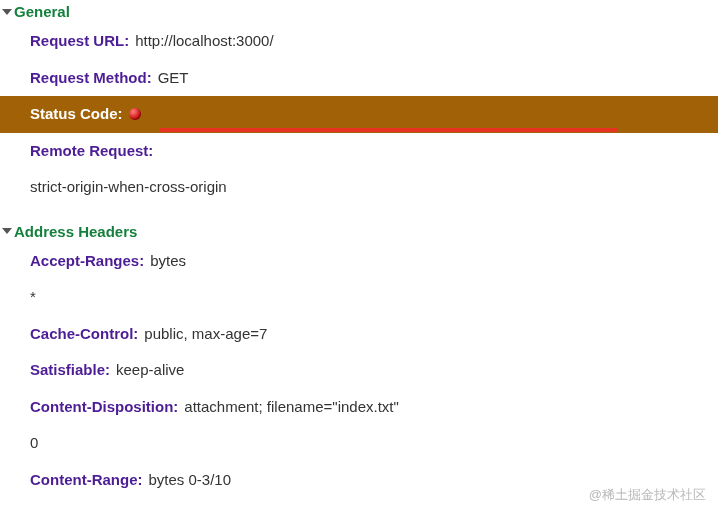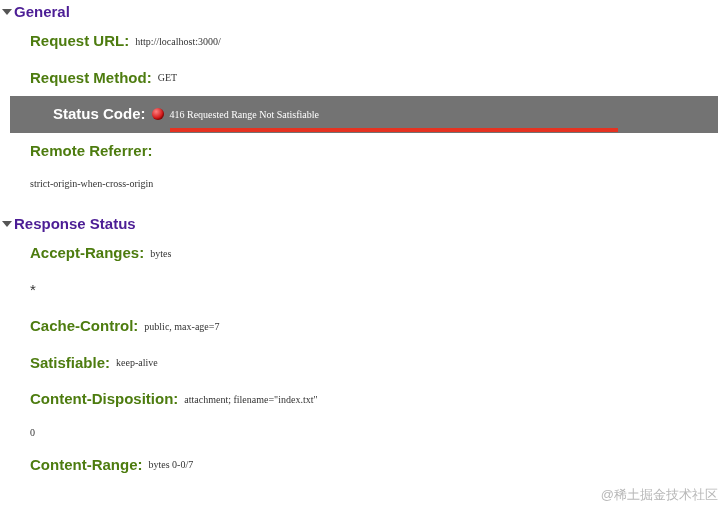--- a/index.html
+++ b/index.html
@@ -11,59 +11,58 @@
     height: 520px;
     overflow: hidden;
     position: relative;
     color: #333;
   }
   .section-header {
     display: flex;
     align-items: center;
     padding: 3px 4px;
     font-weight: 700;
-    color: #4c1d95;
+    color: #15803d;
     font-size: 15px;
   }
   .triangle {
     display: inline-block;
     width: 0; height: 0;
     border-left: 6px solid #555;
     border-top: 5px solid transparent;
     border-bottom: 5px solid transparent;
     transform: rotate(90deg);
     margin-right: 4px;
   }
   .row {
     display: flex;
     align-items: center;
     padding: 7px 0 7px 30px;
     line-height: 1.5;
   }
   .row .label {
     font-weight: 700;
-    color: #4d7c0f;
+    color: #4c1d95;
     margin-right: 6px;
     white-space: nowrap;
   }
   .row .value {
-    font-family: Liberation Serif, serif;
+    font-family: Liberation Sans, sans-serif;
     color: #333;
-    font-size: 10px;
+    font-size: 15px;
     white-space: nowrap;
   }
   .row .value-nonmono {
     color: #333;
     font-size: 15px;
   }
   .highlight {
-    background: #737373;
-    padding-left: 43px;
+    background: #a16207;
+    padding-left: 30px;
     position: relative;
-    margin-left: 10px;
   }
   .highlight .label,
   .highlight .value { color: #fff; }
   .status-dot {
     display: inline-block;
     width: 12px; height: 12px;
     background: radial-gradient(circle at 35% 30%, #ff8080, #d11313 60%, #8a0000);
     border-radius: 50%;
     margin-right: 6px;
     vertical-align: -1px;
@@ -73,21 +72,21 @@
     position: absolute;
     left: 160px;
     right: 100px;
     bottom: 1px;
     height: 4px;
     background: #e53221;
   }
   .section-gap { height: 14px; }
   .watermark {
     position: absolute;
-    right: 0;
+    right: 12px;
     bottom: 16px;
     color: #b8b8b8;
     font-size: 13px;
   }
 </style>
 </head>
 <body>
 
 <div class="section-header">
   <span class="triangle"></span>
@@ -100,37 +99,36 @@
 </div>
 
 <div class="row">
   <span class="label">Request Method:</span>
   <span class="value">GET</span>
 </div>
 
 <div class="row highlight">
   <span class="label">Status Code:</span>
   <span class="status-dot"></span>
-  <span class="value">416 Requested Range Not Satisfiable</span>
   <div class="underline-red"></div>
 </div>
 
 <div class="row">
-  <span class="label">Remote Referrer:</span>
+  <span class="label">Remote Request:</span>
 </div>
 
 <div class="row">
   <span class="value">strict-origin-when-cross-origin</span>
 </div>
 
 <div class="section-gap"></div>
 
 <div class="section-header">
   <span class="triangle"></span>
-  <span>Response Status</span>
+  <span>Address Headers</span>
 </div>
 
 <div class="row">
   <span class="label">Accept-Ranges:</span>
   <span class="value">bytes</span>
 </div>
 
 <div class="row">
   <span class="value-nonmono">*</span>
 </div>
@@ -149,16 +147,16 @@
   <span class="label">Content-Disposition:</span>
   <span class="value">attachment; filename="index.txt"</span>
 </div>
 
 <div class="row">
   <span class="value">0</span>
 </div>
 
 <div class="row">
   <span class="label">Content-Range:</span>
-  <span class="value">bytes 0-0/7</span>
+  <span class="value">bytes 0-3/10</span>
 </div>
 
 <div class="watermark">@稀土掘金技术社区</div>
 
 </body></html>

